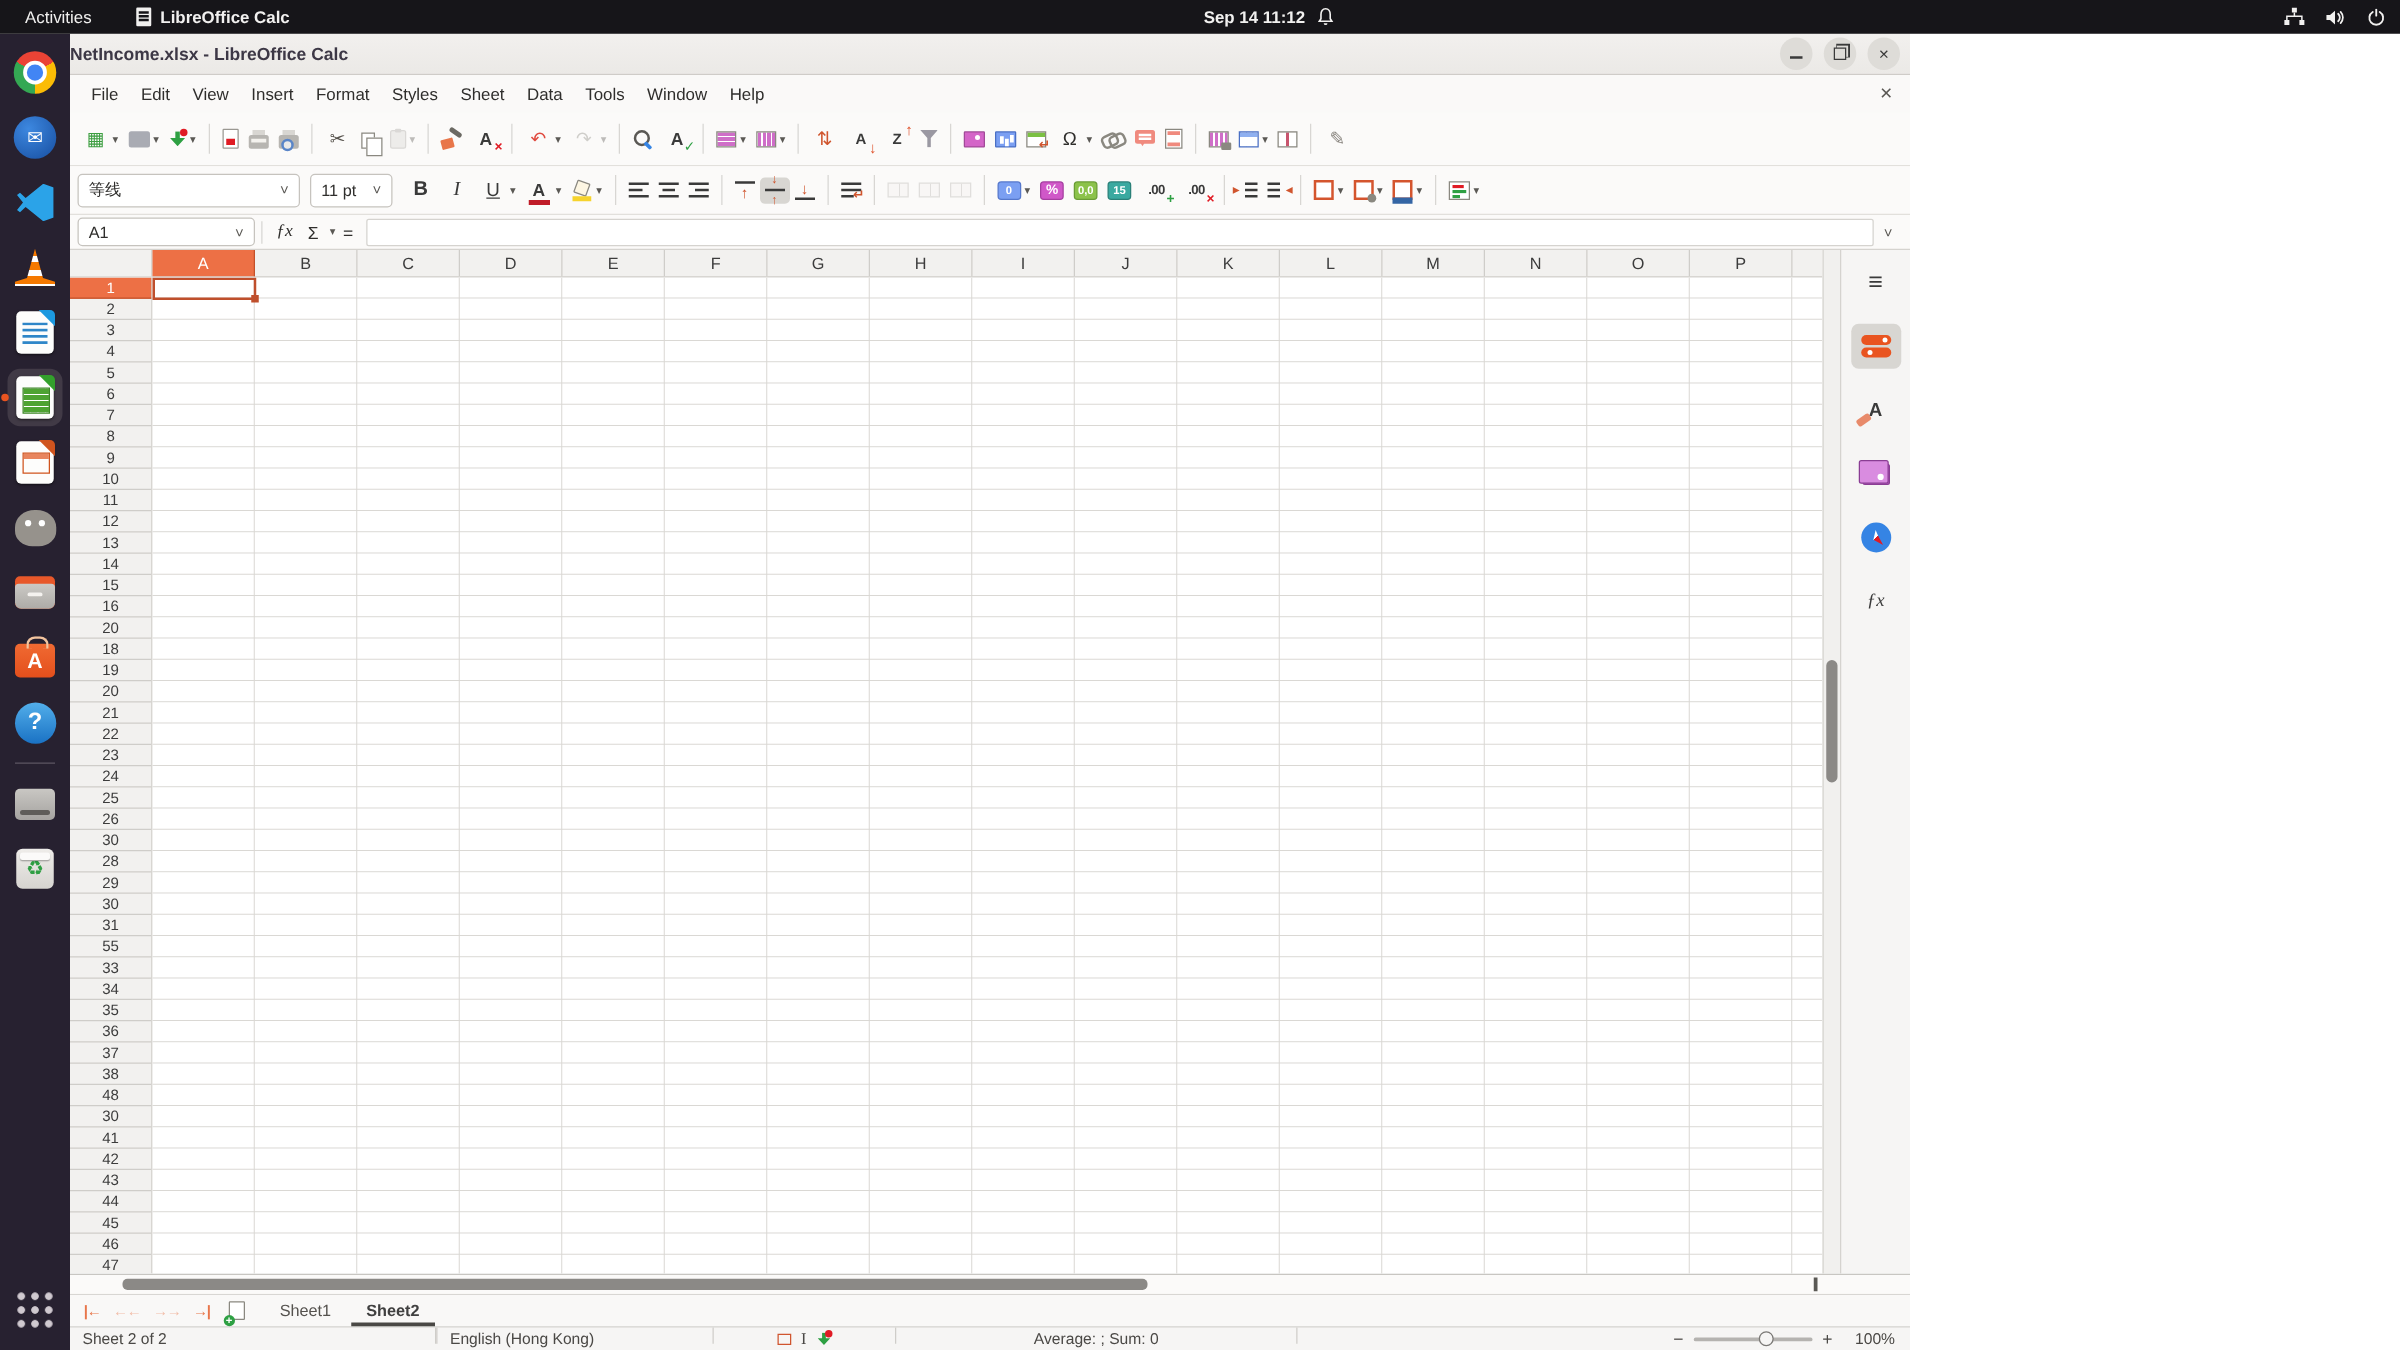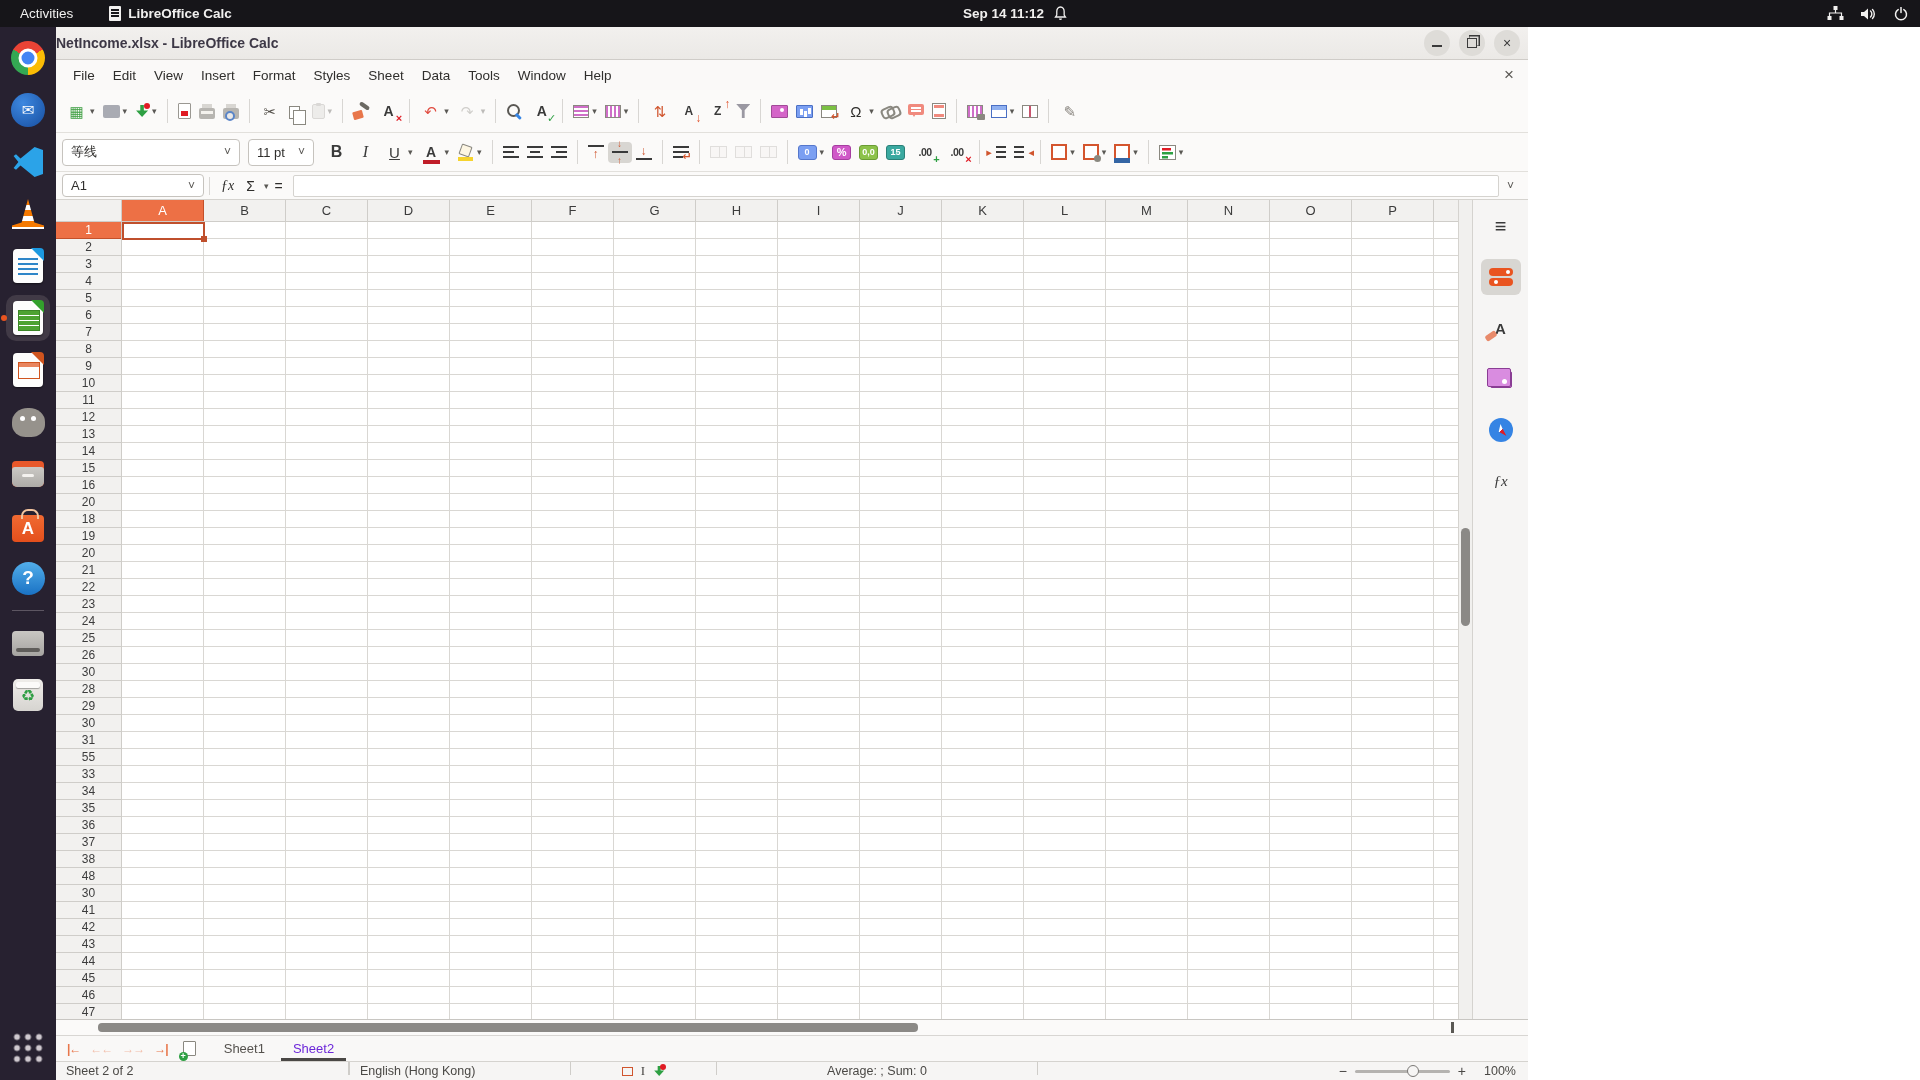--- a/index.html
+++ b/index.html
@@ -220,21 +220,21 @@
   #hscrollrow { height:16px; flex:none; background:#fbfaf9; position:relative; border-top:1px solid #c8c6c2; }
   #hthumb { position:absolute; left:42px; width:820px; top:3px; height:9px; background:#8b8986; border-radius:4px; }
   #hsplit { position:absolute; right:74px; top:2px; width:3px; height:11px; background:#5a5854; }
 
   #tabbar { height:26px; flex:none; background:#f9f8f7; border-top:1px solid #d8d6d3; display:flex; align-items:center; padding-left:6px; font-size:13px; }
   .tabnav { color:#e8764a; font-size:12px; font-weight:bold; letter-spacing:-1px; padding:0 5px; }
   .tabnav.dim { opacity:.45; }
   #addsheet { width:13px; height:15px; border:1px solid #8a8880; border-radius:1px; background:#fff; position:relative; margin:0 14px 0 10px; }
   #addsheet::after { content:"+"; position:absolute; left:-5px; bottom:-6px; color:#fff; background:#2ea043; border-radius:50%; width:9px; height:9px; font-size:9px; line-height:9px; text-align:center; font-weight:bold; }
   .sheettab { padding:0 14px; height:100%; display:flex; align-items:center; color:#55524e; position:relative; }
-  .sheettab.active { font-weight:normal; color:#6d28d9; }
+  .sheettab.active { font-weight:bold; color:#404040; }
   .sheettab.active::after { content:""; position:absolute; left:2px; right:2px; bottom:0; height:3px; background:#4a4845; }
 
   #statusbar { height:19px; flex:none; background:#f6f5f4; border-top:1px solid #d5d3cf; display:flex; font-size:12.5px; color:#4a4845; }
   .st-seg { display:flex; align-items:center; height:100%; padding:0 10px; }
   .st-div { width:1px; height:13px; background:#cfcdc9; }
   #st-sheetinfo { width:292px; }
   #st-pagestyle { width:696px; justify-content:center; }
   #st-lang { width:220px; }
   #st-mode { width:145px; justify-content:center; gap:8px; }
   #st-stats { width:320px; justify-content:center; }

